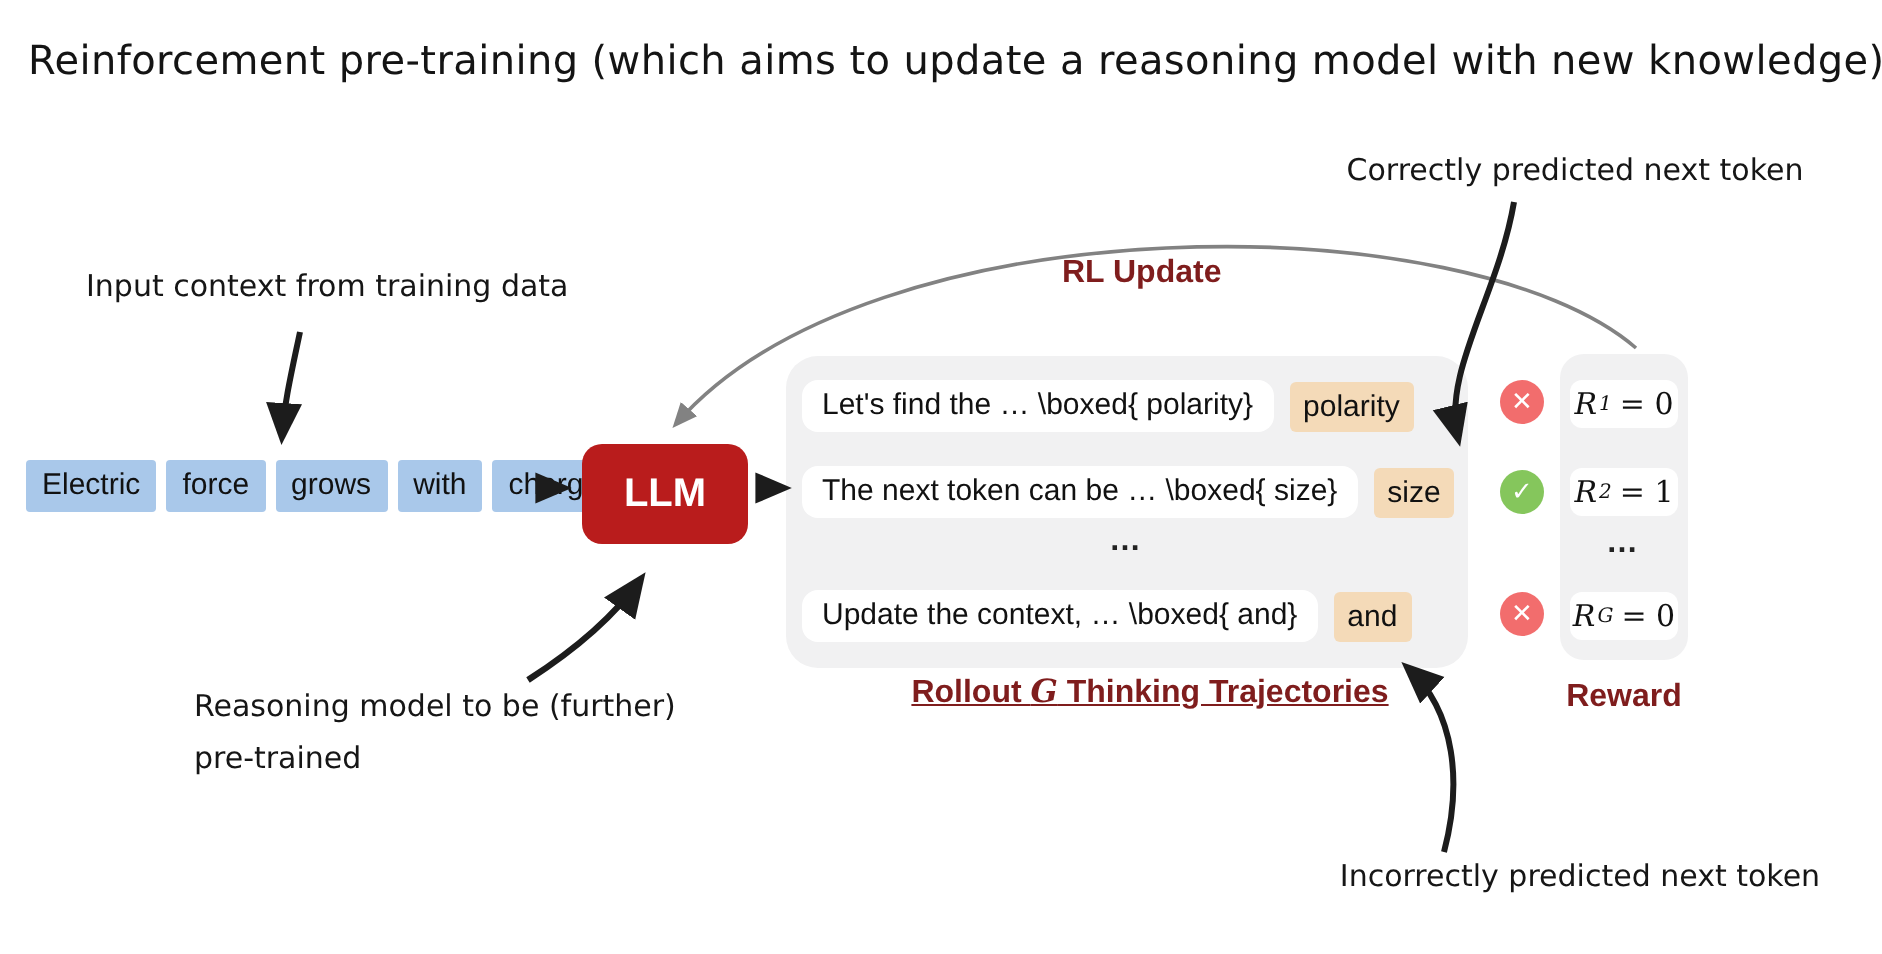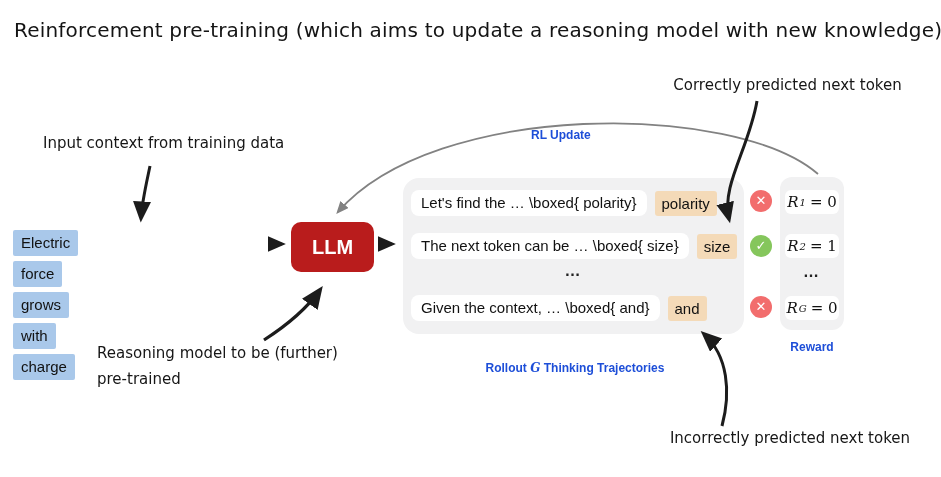--- a/index.html
+++ b/index.html
@@ -5,21 +5,21 @@
   html,body{margin:0;padding:0;background:#ffffff;}
   .stage{
     position:relative;width:941px;height:477px;background:#ffffff;
     font-family:"Liberation Sans","DejaVu Sans",sans-serif;color:#1b1b1b;overflow:hidden;
   }
   .abs{position:absolute;}
   
   .ann{font-family:"DejaVu Sans",sans-serif;font-size:15px;color:#161616;white-space:nowrap;}
   .title{font-family:"DejaVu Sans",sans-serif;font-size:20px;color:#141414;white-space:nowrap;letter-spacing:.2px;}
   
-  .tokens{display:flex;gap:5px;align-items:flex-start;flex-direction:column;}
+  .tokens{display:flex;gap:5px;align-items:flex-end;}
   .token{background:#a9c8ea;color:#111;font-size:15px;padding:4px 8px;border-radius:2px;line-height:18px;}
   
   .llm{width:83px;height:50px;background:#b91c1c;border-radius:10px;color:#fff;
        font-weight:bold;font-size:20px;display:flex;align-items:center;justify-content:center;}
   
   .traj-container{width:341px;height:156px;background:#f1f1f2;border-radius:16px;}
   .traj-row{position:absolute;left:8px;display:flex;align-items:center;gap:8px;white-space:nowrap;}
   .pill{background:#ffffff;border-radius:8px;padding:4px 10px;font-size:15px;color:#111;line-height:18px;}
   .chip{background:#f4dab8;border-radius:3px;padding:4px 7px;font-size:15px;color:#111;line-height:17px;}
   .dots{font-weight:bold;font-size:16px;color:#222;letter-spacing:2px;}
@@ -29,21 +29,21 @@
   .status-red{background:#f26d6d;}
   .status-green{background:#85c65c;}
   
   .reward-container{width:64px;height:153px;background:#f1f1f2;border-radius:12px;}
   .reward-row{position:absolute;left:5px;width:54px;height:24px;background:#fff;border-radius:6px;
        display:flex;align-items:center;justify-content:center;font-family:"DejaVu Serif",serif;font-size:15px;color:#111;}
   .reward-row i{font-style:italic;}
   .reward-row sub{font-size:10px;font-style:italic;margin-left:1px;}
   .reward-row .eq{margin-left:4px;}
   
-  .bold-label{font-family:"Liberation Sans",sans-serif;font-weight:bold;font-size:12px;color:#1d4ed8;white-space:nowrap;}
+  .bold-label{font-family:"Liberation Sans",sans-serif;font-weight:bold;font-size:16px;color:#7f1d1d;white-space:nowrap;}
   .mathg{font-family:"DejaVu Serif",serif;font-style:italic;font-weight:bold;}
   .center{text-align:center;}
   svg.arrows{position:absolute;left:0;top:0;z-index:6;pointer-events:none;}
   .under{z-index:1;} .mid{z-index:2;}
 </style>
 </head>
 <body>
 
 <div class="stage">
 
@@ -56,32 +56,32 @@
     <span class="token">force</span>
     <span class="token">grows</span>
     <span class="token">with</span>
     <span class="token">charge</span>
   </div>
 
   <div class="abs llm under" style="left:291px;top:222px;">LLM</div>
 
   <div class="abs bold-label mid" style="left:531px;top:128px;">RL Update</div>
 
-  <div class="abs traj-container under" style="left:403px;top:178px;">
+  <div class="abs traj-container under" style="left:393px;top:178px;">
     <div class="traj-row" style="top:12px;">
       <span class="pill">Let's find the … \boxed{ polarity}</span>
       <span class="chip">polarity</span>
     </div>
     <div class="traj-row" style="top:55px;">
       <span class="pill">The next token can be … \boxed{ size}</span>
       <span class="chip">size</span>
     </div>
     <div class="traj-row dots" style="top:84px;left:0;width:341px;justify-content:center;">…</div>
     <div class="traj-row" style="top:117px;">
-      <span class="pill">Given the context, … \boxed{ and}</span>
+      <span class="pill">Update the context, … \boxed{ and}</span>
       <span class="chip">and</span>
     </div>
   </div>
 
   <div class="abs status-icon status-red mid" style="left:750px;top:190px;">✕</div>
   <div class="abs status-icon status-green mid" style="left:750px;top:235px;">✓</div>
   <div class="abs status-icon status-red mid" style="left:750px;top:296px;">✕</div>
 
   <div class="abs reward-container under" style="left:780px;top:177px;">
     <div class="reward-row" style="top:13px;">
@@ -95,21 +95,21 @@
         <span class="eq">= 1</span>
     </div>
     <div class="abs dots center" style="top:86px;left:0;width:64px;">…</div>
     <div class="reward-row" style="top:119px;">
       <i>R</i>
         <sub>G</sub>
         <span class="eq">= 0</span>
     </div>
   </div>
 
-  <div class="abs bold-label center mid" style="left:403px;top:361px;width:344px;">
+  <div class="abs bold-label center mid" style="left:403px;top:336px;width:344px;text-decoration:underline;">
     <span>Rollout </span><span class="mathg">G</span><span> Thinking Trajectories</span>
   </div>
   <div class="abs bold-label center mid" style="left:780px;top:340px;width:64px;">Reward</div>
 
   <div class="abs ann center mid" style="left:640px;top:76px;width:295px;">Correctly predicted next token</div>
 
   <div class="abs ann center mid" style="left:640px;top:429px;width:300px;">Incorrectly predicted next token</div>
 
   <div class="abs ann mid" style="left:97px;top:340px;line-height:26px;">
     <div>Reasoning model to be (further)</div>

